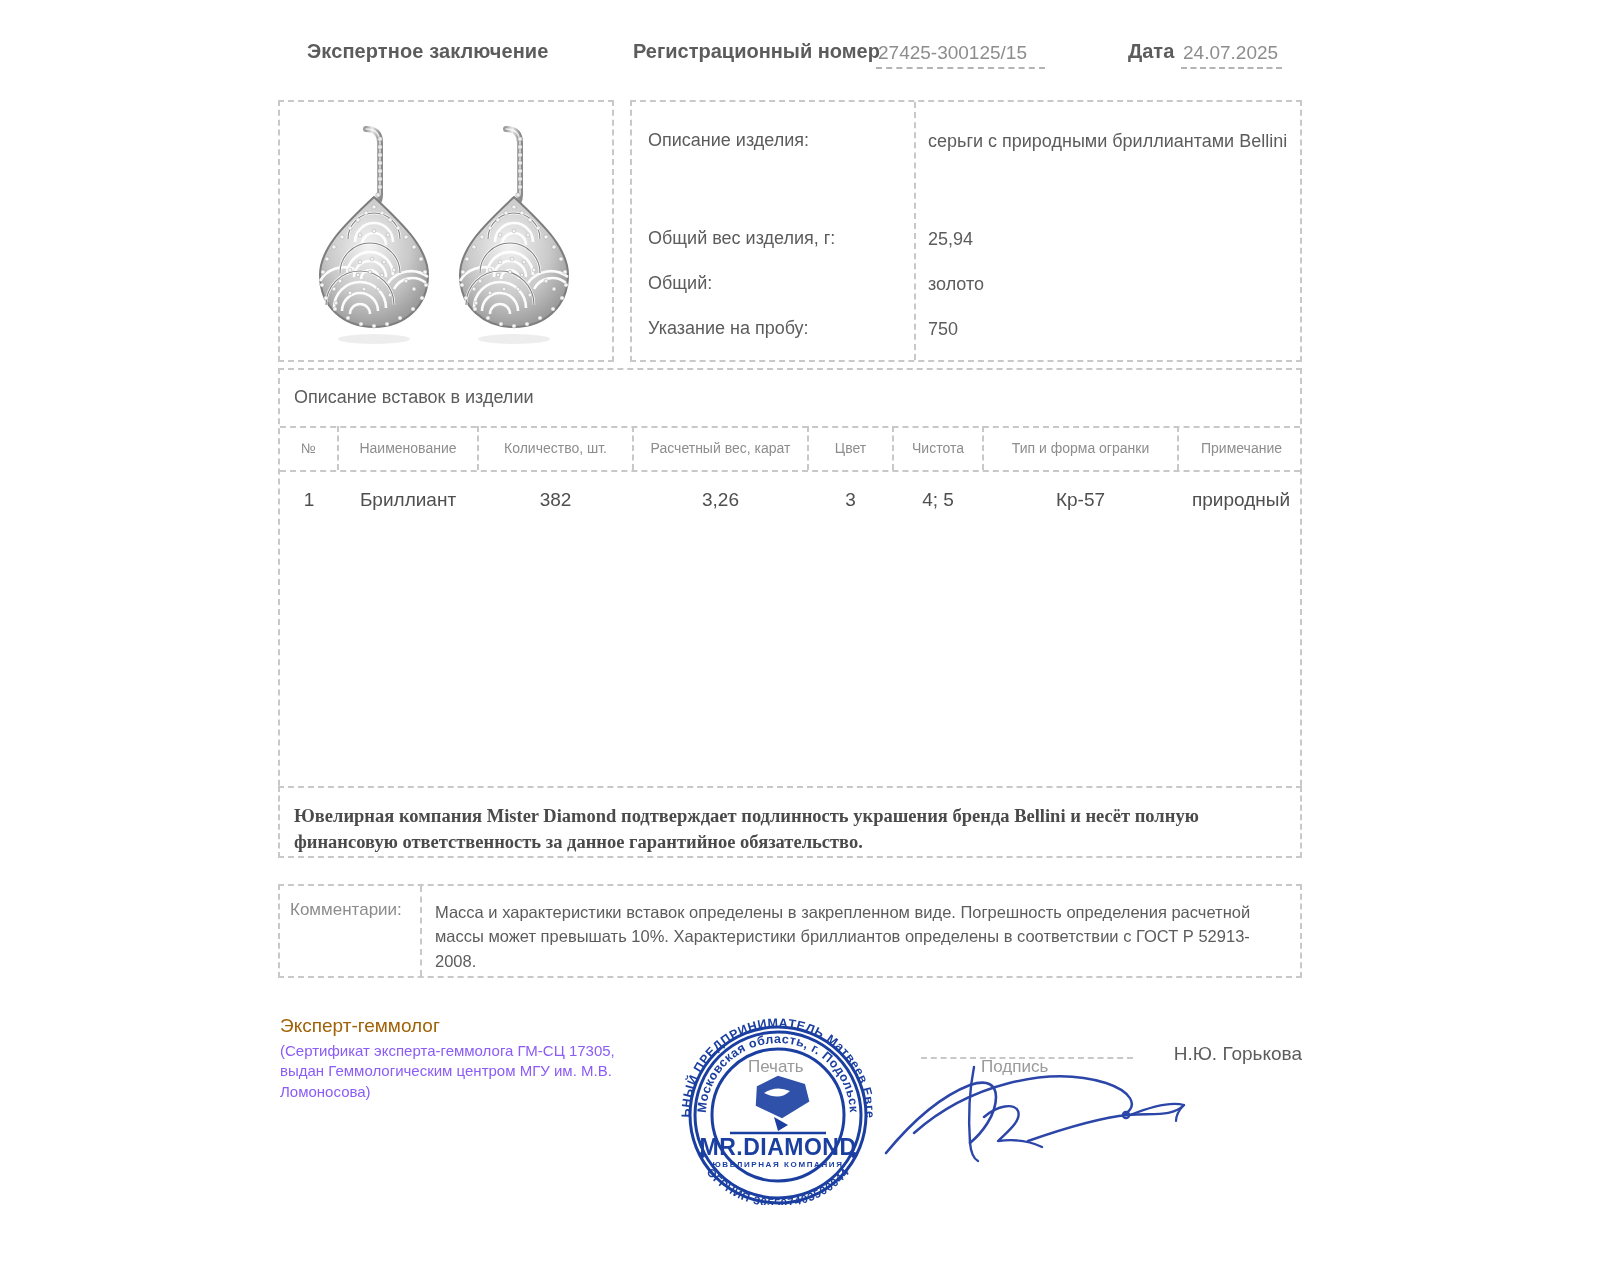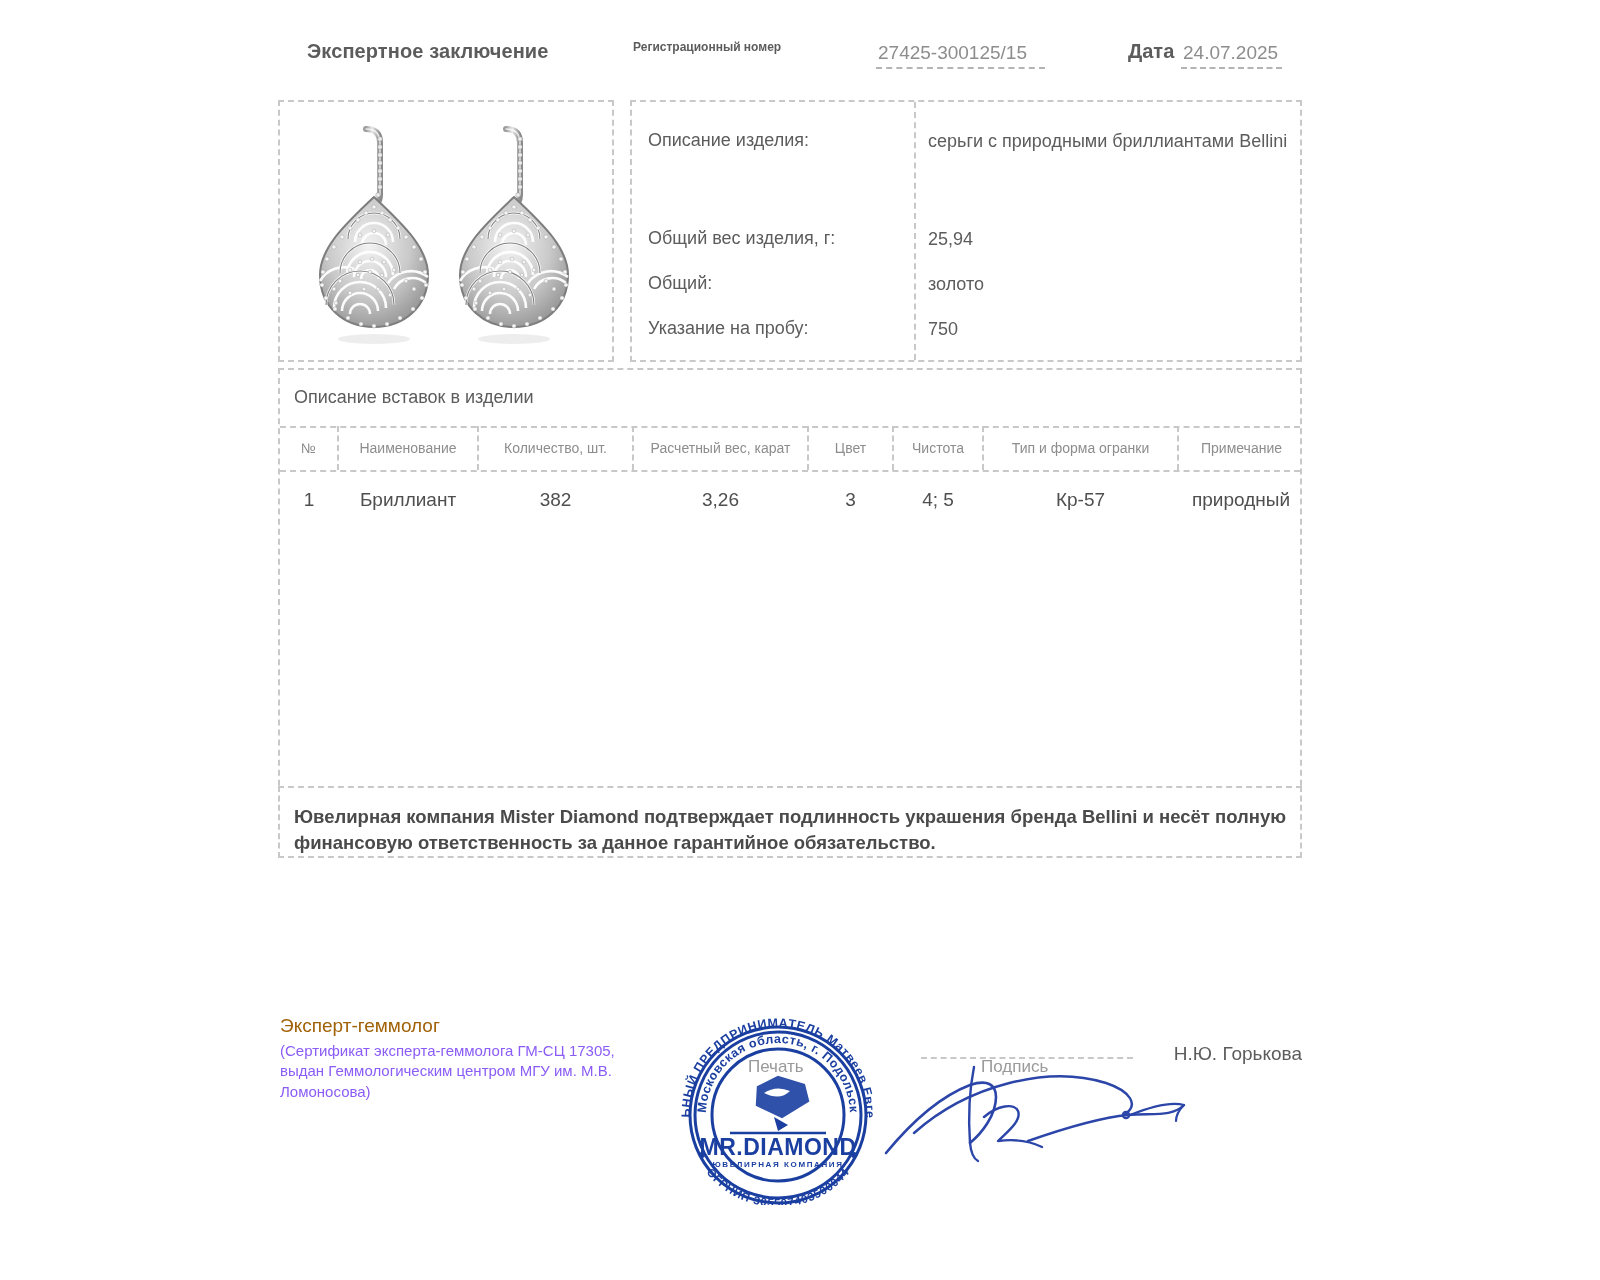--- a/index.html
+++ b/index.html
@@ -37,21 +37,21 @@
     font-size: 20px;
     font-weight: bold;
     color: #5c5c5c;
     letter-spacing: 0.1px;
     margin-left: 29px;
   }
   .hdr-reg-label {
     position: absolute;
     left: 355px;
     top: 0;
-    font-size: 12px;
+    font-size: 20px;
     font-weight: bold;
     color: #5c5c5c;
   }
   .hdr-reg-value {
     position: absolute;
     left: 598px;
     top: 2px;
     font-size: 19px;
     color: #8d8d8d;
     border-bottom: 2px dashed #b4b4b4;
@@ -209,20 +209,21 @@
   }
   .confirm-text {
     position: absolute;
     left: 14px;
     right: 12px;
     top: 16px;
     font-size: 18.5px;
     font-weight: bold;
     color: #4a4a4a;
     line-height: 1.38;
+    font-family: Liberation Serif, serif;
   }
 
   
   .comments-box {
     left: 278px;
     top: 884px;
     width: 1024px;
     height: 94px;
   }
   .comments-divider {
@@ -490,20 +491,25 @@
           <td class="col-note">природный</td>
         </tr>
       </tbody>
     </table>
   </div>
 
   <div class="dbox confirm-box">
     <div class="confirm-text">Ювелирная компания Mister Diamond подтверждает подлинность украшения бренда Bellini и несёт полную финансовую ответственность за данное гарантийное обязательство.</div>
   </div>
 
+  <div class="dbox comments-box">
+    <div class="comments-divider"></div>
+    <div class="comments-label">Комментарии:</div>
+    <div class="comments-text">Масса и характеристики вставок определены в закрепленном виде. Погрешность определения расчетной массы может превышать 10%. Характеристики бриллиантов определены в соответствии с ГОСТ Р 52913-2008.</div>
+  </div>
 
   <div class="footer">
     <div class="expert-title">Эксперт-геммолог</div>
     <div class="expert-cert">(Сертификат эксперта-геммолога ГМ-СЦ 17305, выдан Геммологическим центром МГУ им. М.В. Ломоносова)</div>
 
     <div class="sign-line"></div>
     <div class="seal-label">Печать</div>
     <div class="sign-label">Подпись</div>
     <div class="expert-name">Н.Ю. Горькова</div>
 

